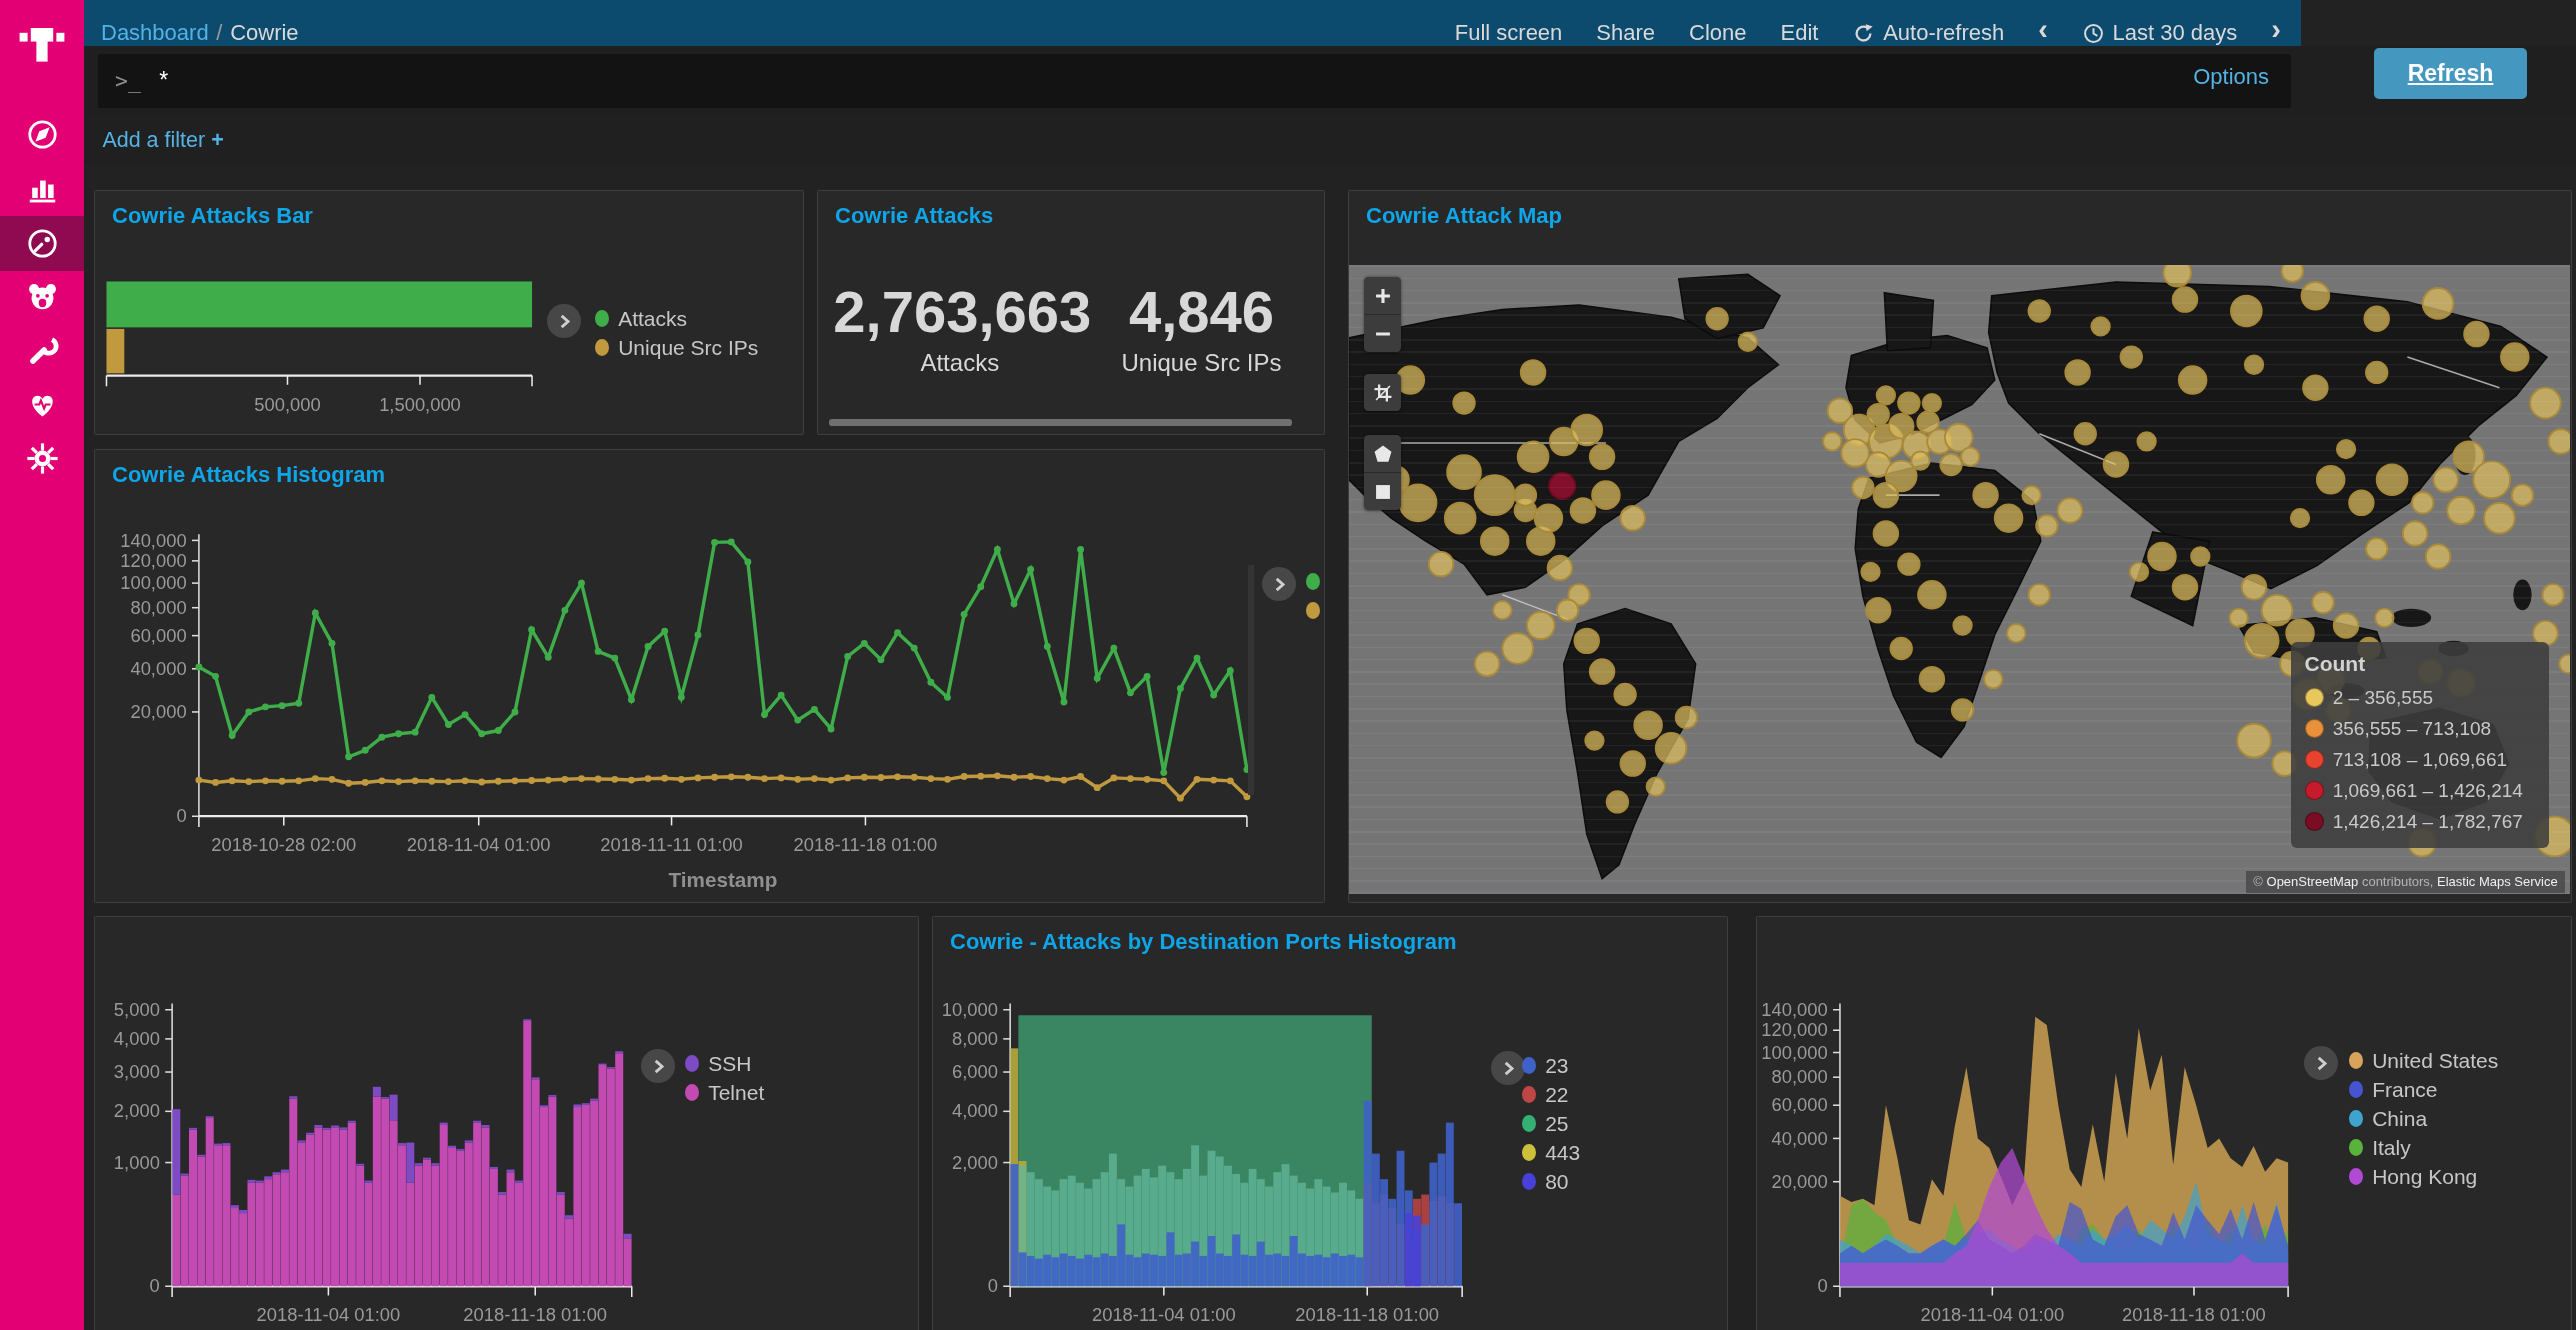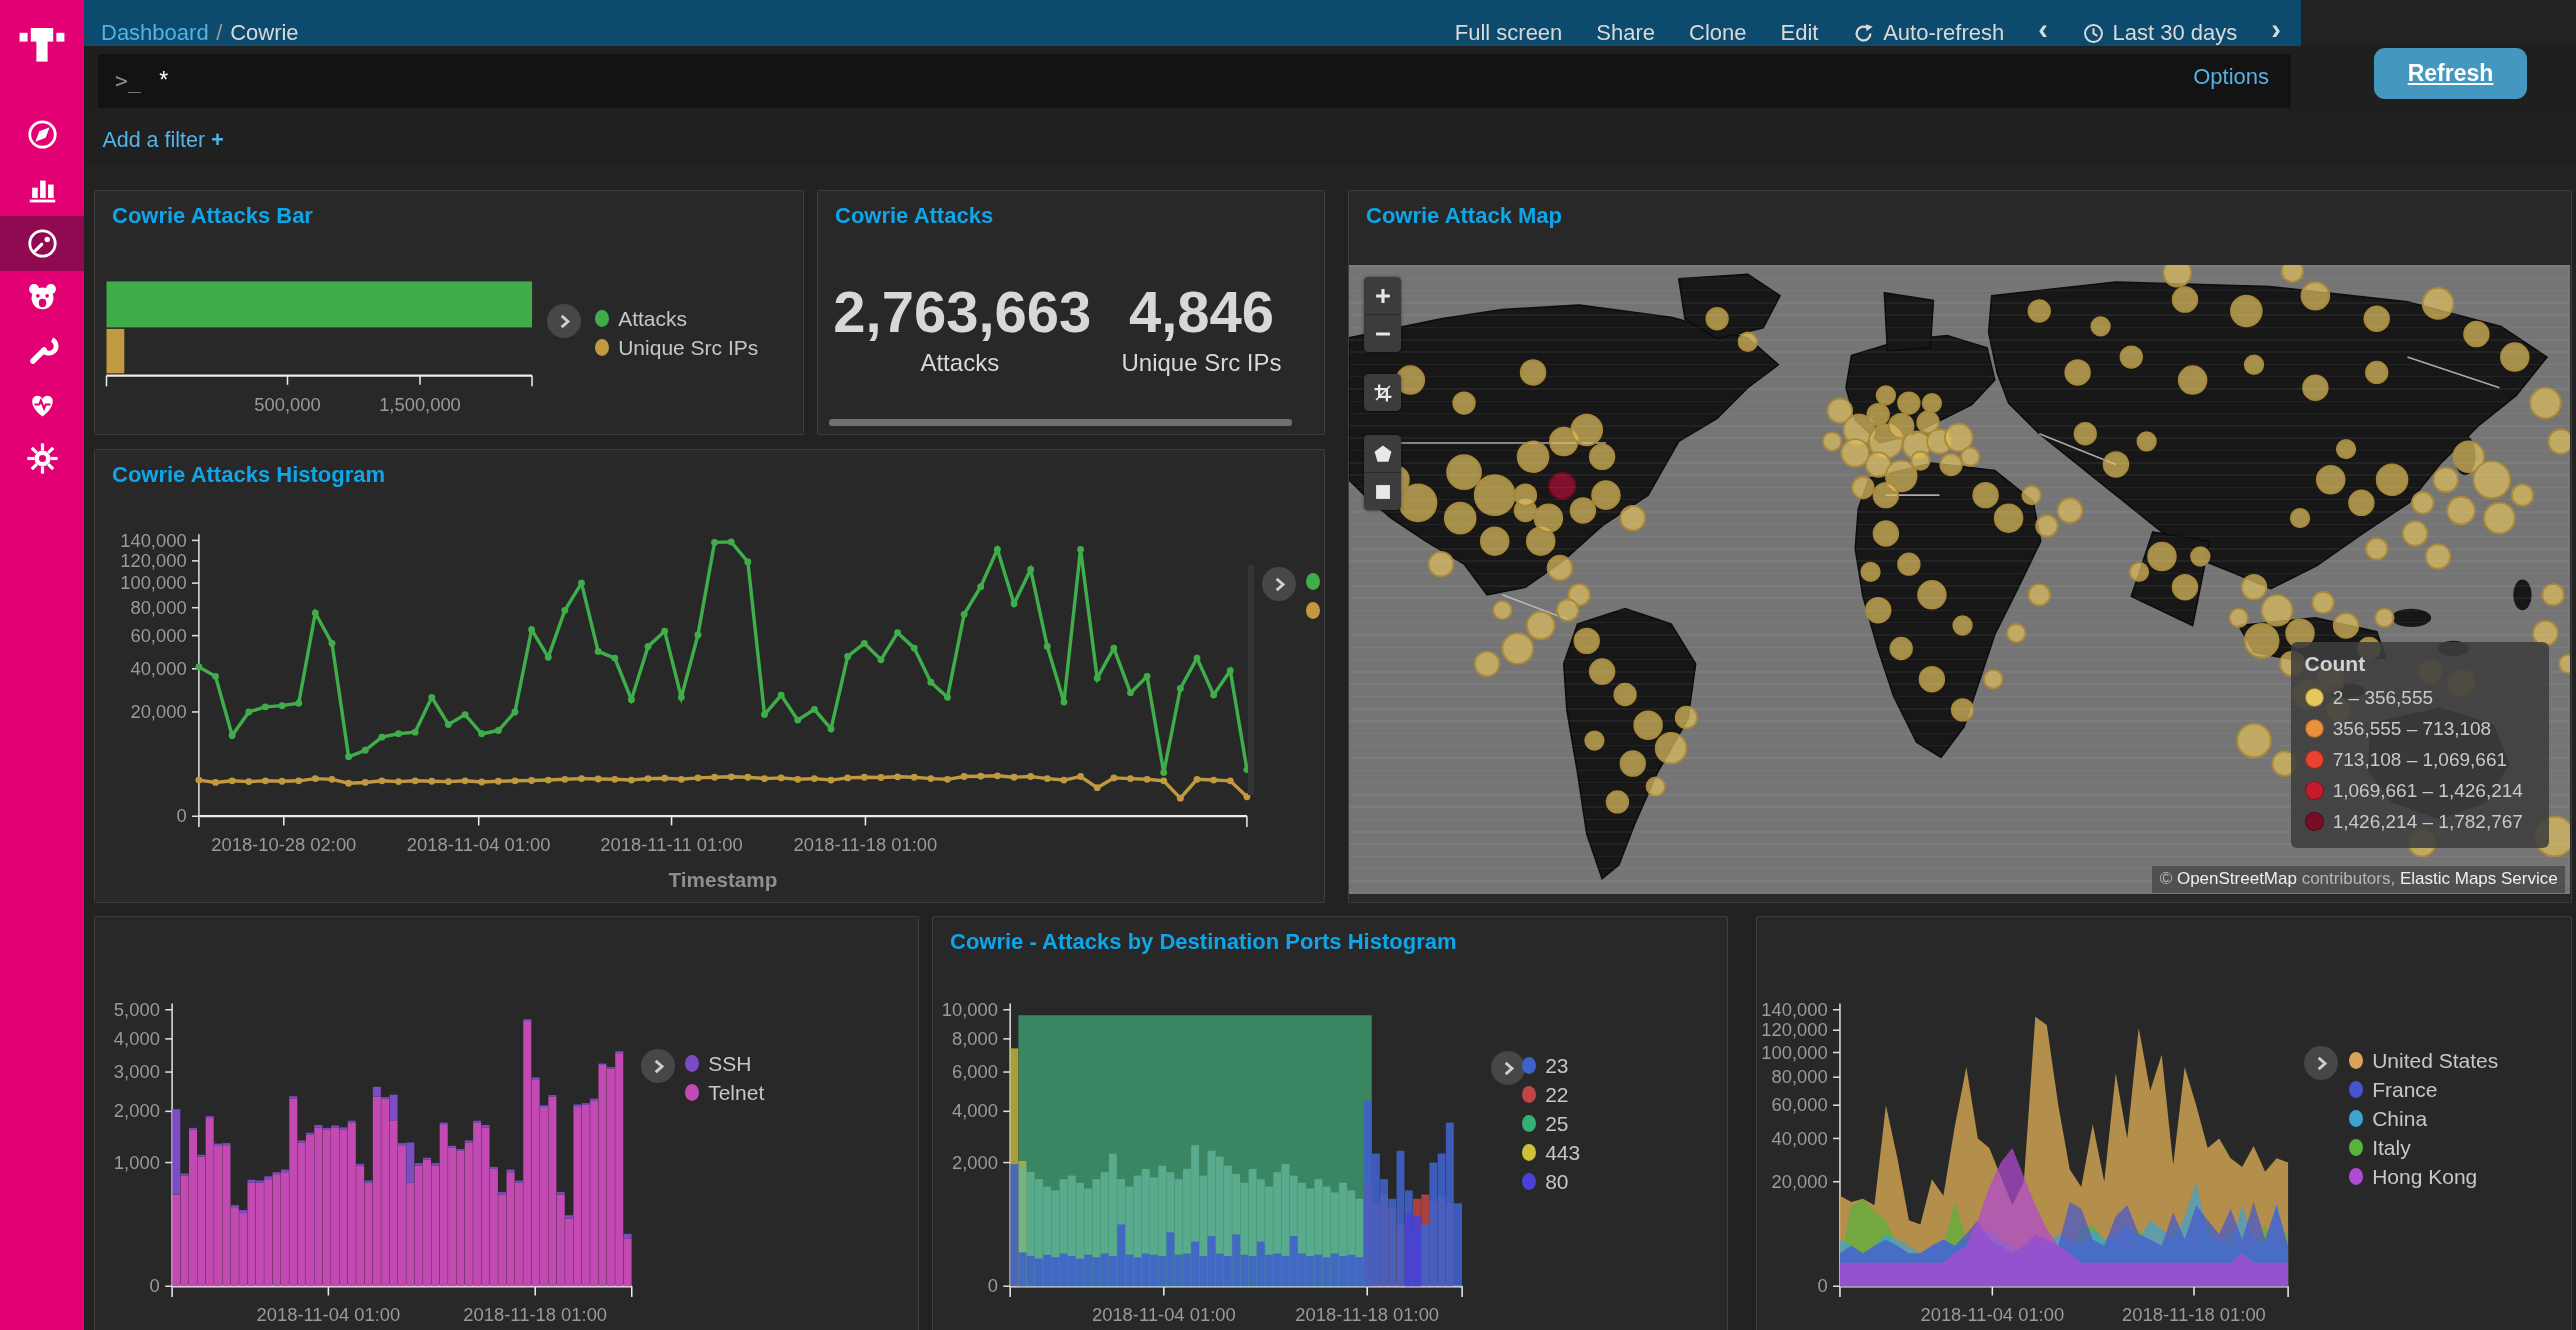--- a/index.html
+++ b/index.html
@@ -17,21 +17,21 @@
   .crumb-cur{color:#d9d9d9;font-size:22px;}
   #nav-actions{margin-left:auto;display:flex;align-items:center;gap:34px;margin-right:20px;}
   .nav-item{color:#d9d9d9;font-size:22px;cursor:pointer;display:flex;align-items:center;gap:7.7px;white-space:nowrap;margin-top:8px;}
   .chev{font-size:29px;color:#d9d9d9;font-weight:bold;line-height:1;}
   
   #querybar{left:84px;top:46px;width:2492px;height:71px;background:#1f1f1f;border-bottom:0.8px solid #3a3a3a;}
   #query-input{position:absolute;left:14px;top:7.7px;width:2193px;height:54px;background:#131313;border-radius:3.1px;
     display:flex;align-items:center;font-size:23px;color:#fff;}
   .prompt{color:#8d8d8d;font-family:"DejaVu Sans Mono",monospace;font-size:21.5px;margin:0 18.4px 0 17px;}
   #options-link{position:absolute;right:307px;top:18.4px;color:#54b2e5;font-size:22px;cursor:pointer;}
-  #refresh-btn{position:absolute;right:49px;top:1.5px;width:153px;height:51px;background:#4498c0;border:none;border-radius:11px;
+  #refresh-btn{position:absolute;right:49px;top:1.5px;width:153px;height:51px;background:#4498c0;border:none;border-radius:5px;
     color:#fff;font-size:23px;font-weight:bold;text-decoration:underline;cursor:pointer;font-family:inherit;}
   
   #filterbar{left:84px;top:117px;width:2492px;height:48px;background:#202020;}
   #add-filter{position:absolute;left:18.4px;top:10.7px;color:#54b2e5;font-size:21.5px;cursor:pointer;}
   #add-filter b{font-weight:bold;}
   
   .panel{position:absolute;background:#282828;border:0.8px solid #3e3e3e;border-radius:1.5px;overflow:hidden;}
   .panel h3{margin:0;padding:12.3px 17px 0 17px;font-size:22px;font-weight:700;color:#0ea5e9;cursor:move;}
   svg text.tick{fill:#9a9a9a;font-size:24px;}
   svg text.axis-label{fill:#8f8f8f;font-size:27px;font-weight:bold;}
@@ -49,21 +49,21 @@
   #map-area{position:absolute;left:0;top:74px;width:1221px;height:629px;background:#6d28d9;cursor:grab;}
   #map-waves{position:absolute;inset:0;background:repeating-linear-gradient(0deg,rgba(255,255,255,.05) 0 1.5px,transparent 1.5px 12.3px);pointer-events:none;}
   .map-btn-group{position:absolute;left:15.3px;background:#3c3c3c;border-radius:4.6px;overflow:hidden;box-shadow:0 0.8px 3.1px rgba(0,0,0,.5);}
   .map-btn{width:37px;height:37px;display:flex;align-items:center;justify-content:center;cursor:pointer;border-bottom:0.8px solid #2a2a2a;}
   .map-btn:last-child{border-bottom:none;}
   #map-legend{position:absolute;right:21.5px;bottom:46px;width:230px;background:rgba(62,62,62,.88);border-radius:6.1px;padding:10.7px 14px;}
   #map-legend .lg-title{font-size:21px;font-weight:bold;color:#d2d2d2;margin-bottom:6.1px;}
   .bucket-row{display:flex;align-items:center;gap:9.2px;height:31px;}
   .bucket-dot{width:17px;height:17px;border-radius:50%;border:1.5px solid rgba(0,0,0,.35);}
   .bucket-label{font-size:19px;color:#c9c9c9;}
-  #map-attrib{position:absolute;right:4.6px;bottom:1.5px;background:rgba(68,68,68,.75);padding:3.1px 7.7px;font-size:17px;color:#b5b5b5;}
+  #map-attrib{position:absolute;right:4.6px;bottom:1.5px;background:rgba(68,68,68,.75);padding:3.1px 7.7px;font-size:13px;color:#b5b5b5;}
   #map-attrib .link{color:#efefef;cursor:pointer;}
 </style>
 </head>
 <body>
 
 <div id="sidebar" class="abs">
   <div class="side-item" style="top:10.7px;height:67px;">
     <svg width="48" height="48" viewBox="0 0 60 60">
       <rect x="2" y="16" width="10" height="11" fill="#fff"></rect>
       <rect x="16" y="10" width="28" height="17" fill="#fff"></rect>

